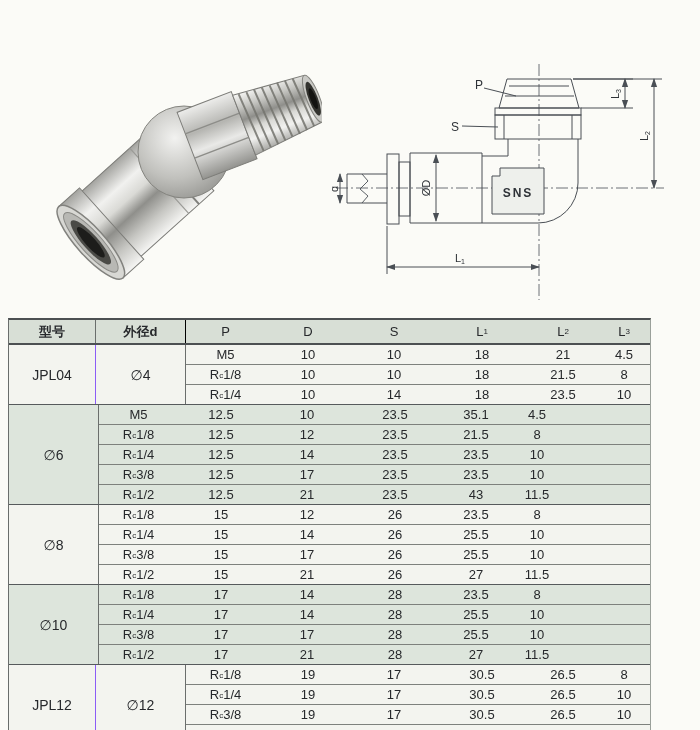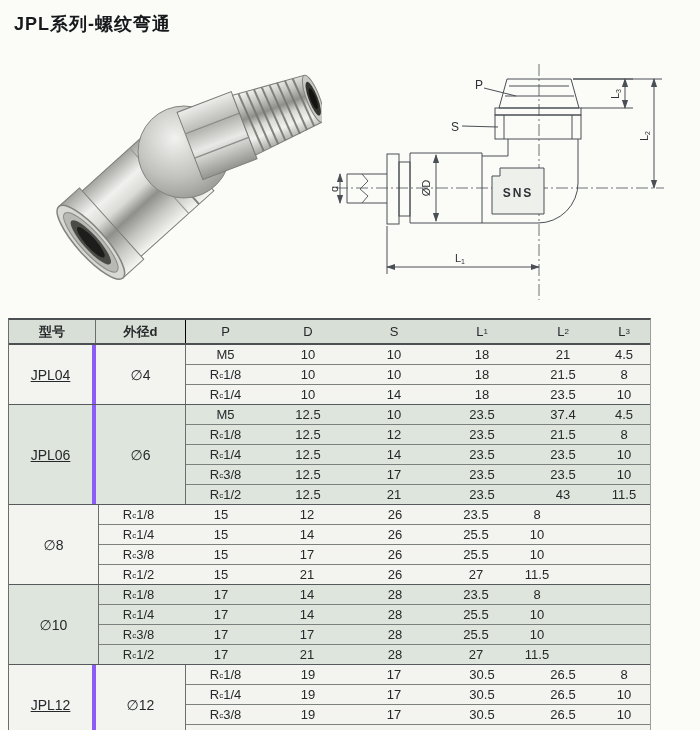--- a/index.html
+++ b/index.html
@@ -26,39 +26,38 @@
     font-size:13px;
   }
   .tr-head{display:flex;height:23px;background:#d8dfd6;border-bottom:2px solid #4c5052;}
   .tr-head .hc{display:flex;align-items:center;justify-content:center;}
   .hc-cn{font-weight:bold;font-size:13px;}
   .hc sub{font-size:8px;line-height:0;}
   .group{display:flex;background:#f3f4ef;}
   .group.tint{background:#dde5dc;}
   .group + .group{border-top:1.5px solid #565a5c;}
   .g-model,.g-dia{display:flex;align-items:center;justify-content:center;font-size:14px;}
-  .g-model{width:87px;border-right:4px solid #8b5cf6;box-sizing:border-box;text-decoration:underline;}
+  .g-model{width:87px;border-right:1px solid #8b5cf6;box-sizing:border-box;}
   .g-dia{width:90px;border-right:1px solid #6a6e6c;box-sizing:border-box;}
   .hd-model{width:87px;border-right:1px solid #6a6e6c;box-sizing:border-box;}
   .hd-dia{width:90px;border-right:1px solid #000000;box-sizing:border-box;}
   .w-p{width:79px;}.w-d{width:86px;}.w-s{width:86px;}
   .w-l1{width:90px;}.w-l2{width:72px;}.w-l3{width:50px;}
   .rows{flex:1;display:flex;flex-direction:column;}
   .row{display:flex;height:19px;}
   .row + .row{border-top:1px solid #7d817d;}
   .row .c{display:flex;align-items:center;justify-content:center;box-sizing:border-box;}
   .c sub{font-size:8px;line-height:0;transform:translateY(1px);}
   svg text{font-family:"Liberation Sans","DejaVu Sans",sans-serif;}
 </style>
 </head>
 <body>
 
 <div class="page">
 
-  <div class="page-title">JPL系列-螺纹弯通</div>
 
   <div class="photo-wrap">
     <svg width="310" height="242" viewBox="0 0 310 242">
       <defs>
         <linearGradient id="met" x1="0" y1="0" x2="0" y2="1">
           <stop offset="0" stop-color="#f6f6f4"></stop>
           <stop offset="0.22" stop-color="#c6c6c2"></stop>
           <stop offset="0.42" stop-color="#8f8f8b"></stop>
           <stop offset="0.58" stop-color="#dadad6"></stop>
           <stop offset="0.75" stop-color="#f1f1ef"></stop>
@@ -225,31 +224,30 @@
             </div>
             <div class="c w-d">10</div>
             <div class="c w-s">14</div>
             <div class="c w-l1">18</div>
             <div class="c w-l2">23.5</div>
             <div class="c w-l3">10</div>
           </div>
         </div>
       </div>
       <div class="group tint">
-        <div class="g-model">JPL06</div>
         <div class="g-dia">∅6</div>
         <div class="rows">
           <div class="row">
             <div class="c w-p">
               <span>M5</span>
             </div>
             <div class="c w-d">12.5</div>
             <div class="c w-s">10</div>
             <div class="c w-l1">23.5</div>
-            <div class="c w-l2">37.4</div>
+            <div class="c w-l2">35.1</div>
             <div class="c w-l3">4.5</div>
           </div>
           <div class="row">
             <div class="c w-p">
               <span>R</span>
               <sub>c</sub>
               <span>1/8</span>
             </div>
             <div class="c w-d">12.5</div>
             <div class="c w-s">12</div>

